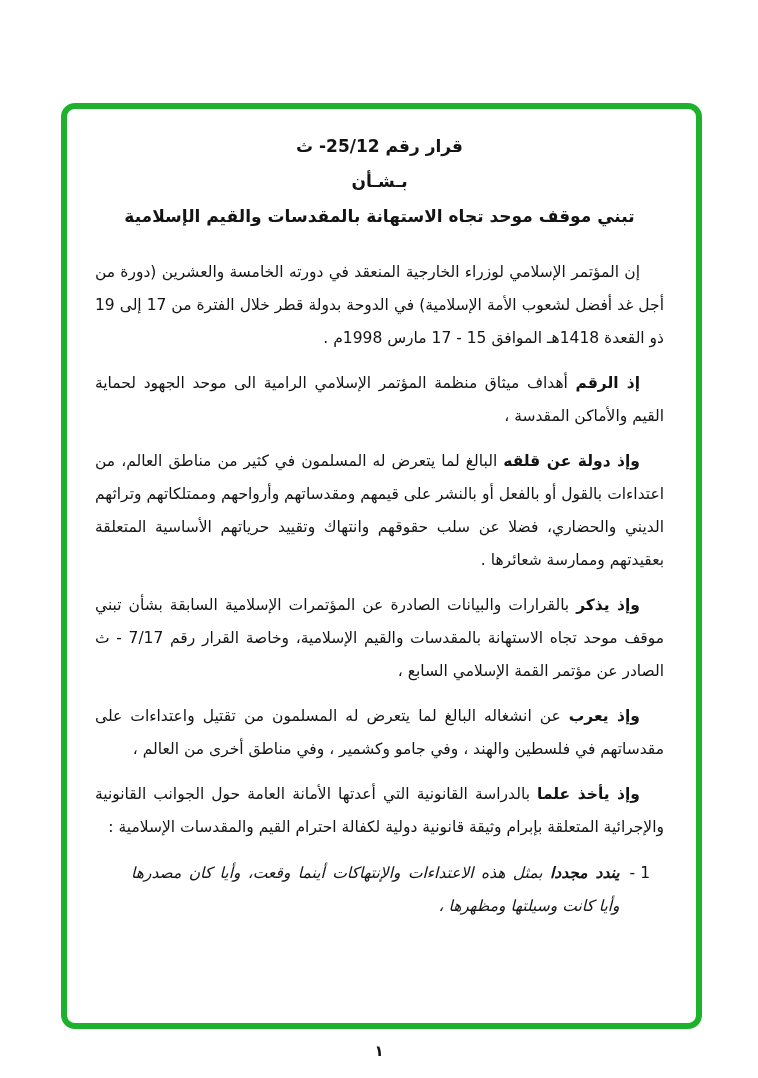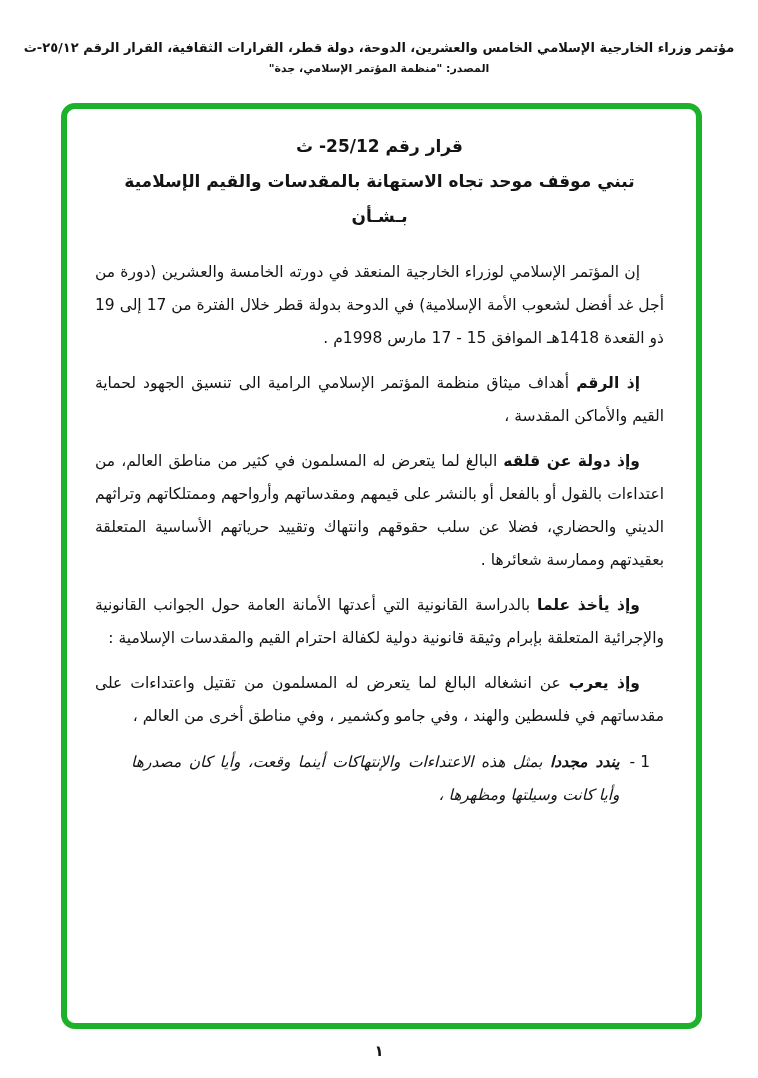--- a/index.html
+++ b/index.html
@@ -82,44 +82,41 @@
     text-align: center;
     font-size: 15px;
     font-weight: bold;
   }
 </style>
 </head>
 <body>
 
 <div class="page">
 
-  <header class="doc-header">
-    <div class="header-line1">مؤتمر وزراء الخارجية الإسلامي الخامس والعشرين، الدوحة، دولة قطر، القرارات الثقافية، القرار الرقم ٢٥/١٢-ث</div>
-    <div class="header-line2">المصدر:  "منظمة المؤتمر الإسلامي، جدة"</div>
-  </header>
 
   <div class="green-box">
     <div class="doc-content">
 
       <div class="title-block">
         <div class="title-line">قرار رقم 25/12- ث</div>
+        <div class="title-line">بـشـأن</div>
         <div class="title-line subject">تبني موقف موحد تجاه الاستهانة بالمقدسات والقيم الإسلامية</div>
-        <div class="title-line">بـشـأن</div>
       </div>
 
       <p class="para first"><span>إن المؤتمر الإسلامي لوزراء الخارجية المنعقد في دورته الخامسة والعشرين (دورة من أجل غد أفضل لشعوب الأمة الإسلامية) في الدوحة بدولة قطر خلال الفترة من 17 إلى 19 ذو القعدة 1418هـ الموافق 15 - 17 مارس 1998م .</span></p>
 
-      <p class="para"><b class="lead">إذ الرقم</b> <span>أهداف ميثاق منظمة المؤتمر الإسلامي الرامية الى تنسيق الجهود لحماية القيم والأماكن المقدسة ،</span></p>
+      <p class="para"><b class="lead">إذ الرقم</b> <span>أهداف ميثاق منظمة المؤتمر الإسلامي الرامية الى موحد الجهود لحماية القيم والأماكن المقدسة ،</span></p>
 
       <p class="para"><b class="lead">وإذ دولة عن قلقه</b> <span>البالغ لما يتعرض له المسلمون في كثير من مناطق العالم، من اعتداءات بالقول أو بالفعل أو بالنشر على قيمهم ومقدساتهم وأرواحهم وممتلكاتهم وتراثهم الديني والحضاري، فضلا عن سلب حقوقهم وانتهاك وتقييد حرياتهم الأساسية المتعلقة بعقيدتهم وممارسة شعائرها .</span></p>
 
+      <p class="para"><b class="lead">وإذ يذكر</b> <span>بالقرارات والبيانات الصادرة عن المؤتمرات الإسلامية السابقة بشأن تبني موقف موحد تجاه الاستهانة بالمقدسات والقيم الإسلامية، وخاصة القرار رقم 7/17 - ث الصادر عن مؤتمر القمة الإسلامي السابع ،</span></p>
+
+      <p class="para"><b class="lead">وإذ يعرب</b> <span>عن انشغاله البالغ لما يتعرض له المسلمون من تقتيل واعتداءات على مقدساتهم في فلسطين والهند ، وفي جامو وكشمير ، وفي مناطق أخرى من العالم ،</span></p>
 
       <p class="para"><b class="lead">وإذ يأخذ علما</b> <span>بالدراسة القانونية التي أعدتها الأمانة العامة حول الجوانب القانونية والإجرائية المتعلقة بإبرام وثيقة قانونية دولية لكفالة احترام القيم والمقدسات الإسلامية :</span></p>
-
-      <p class="para"><b class="lead">وإذ يعرب</b> <span>عن انشغاله البالغ لما يتعرض له المسلمون من تقتيل واعتداءات على مقدساتهم في فلسطين والهند ، وفي جامو وكشمير ، وفي مناطق أخرى من العالم ،</span></p>
 
       <div class="item">
         <span class="item-num">1 -</span>
         <div class="item-body"><b class="lead">يندد مجددا</b> <span>بمثل هذه الاعتداءات والإنتهاكات أينما وقعت، وأيا كان مصدرها وأيا كانت وسيلتها ومظهرها ،</span></div>
       </div>
 
     </div>
   </div>
 
   <div class="page-number">١</div>

